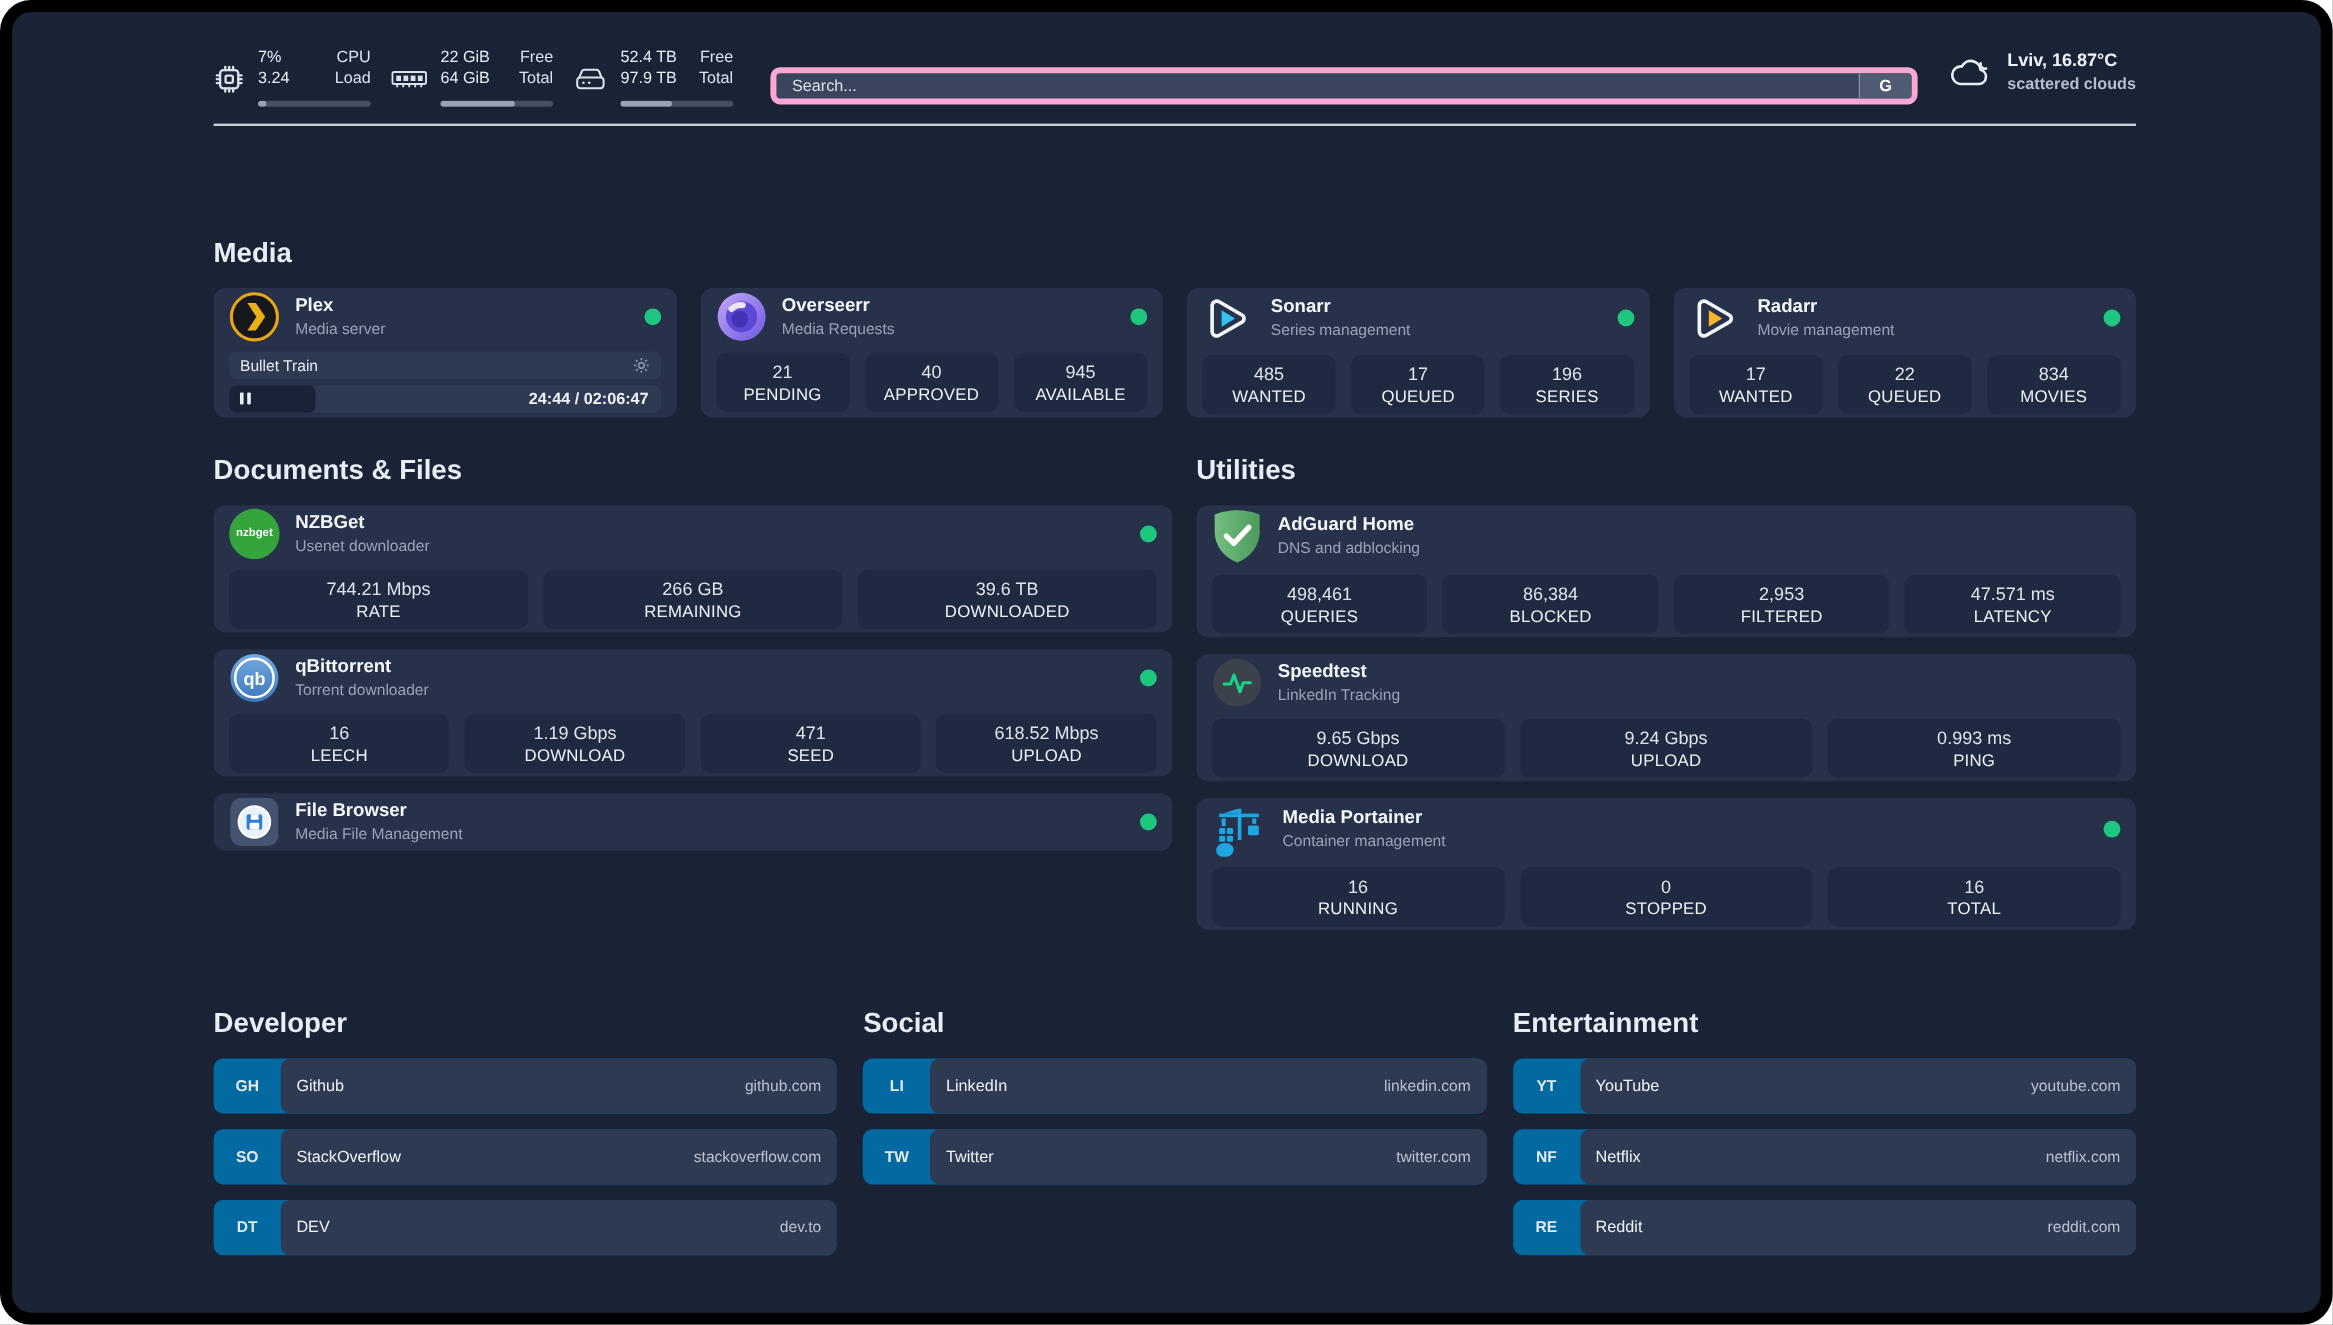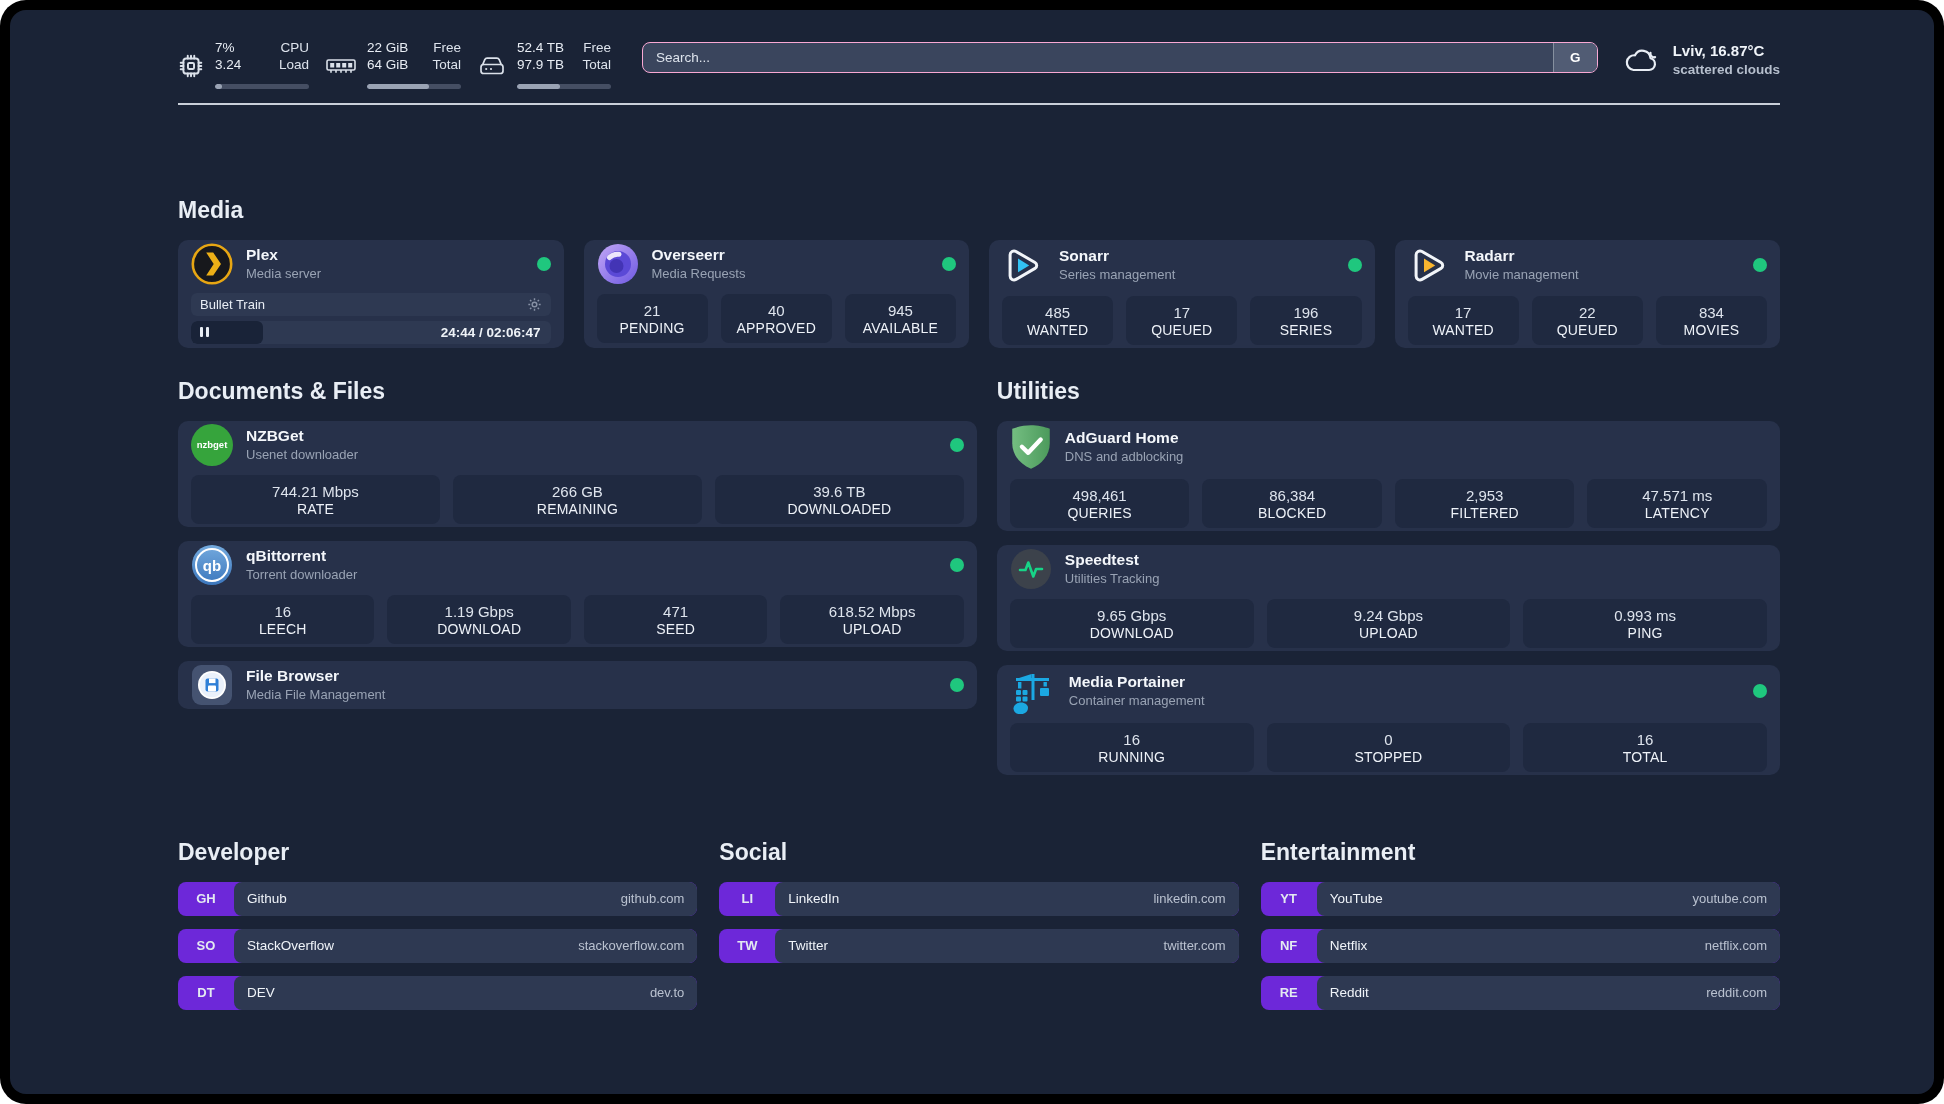--- a/index.html
+++ b/index.html
@@ -16,21 +16,21 @@
   .topbar{display:flex;align-items:flex-start;padding-top:30px;}
   .resources{display:flex;gap:17px;}
   .res{display:flex;gap:11px;}
   .res-icon{margin-top:4px;display:inline-flex;}
   .res-body{display:flex;flex-direction:column;min-width:94px;}
   .res-rows{display:flex;justify-content:space-between;gap:14px;}
   .res-col{display:flex;flex-direction:column;font-size:13.5px;line-height:16.5px;color:#e8edf4;}
   .res-col.labels{text-align:right;color:#dde3ec;}
   .res-bar{height:4.5px;border-radius:3px;background:var(--bar-track);margin-top:11px;overflow:hidden;}
   .res-bar i{display:block;height:100%;background:var(--bar-fill);border-radius:3px;}
-  .search{flex:1;margin:2px 26px 0 31px;height:31px;background:#3a455d;border:1px solid #f9a8d4;
+  .search{flex:1;margin:16px 26px 0 31px;height:31px;background:#3a455d;border:5px solid #f9a8d4;
     border-radius:8px;display:flex;align-items:center;overflow:hidden;}
   .search input{flex:1;background:transparent;border:none;outline:none;color:#eef2f7;
     padding:0 13px;font-size:13.5px;font-family:"Liberation Sans",sans-serif;}
   .search input::placeholder{color:#dde3ec;opacity:1;}
   .gbtn{width:44px;height:100%;background:#515c74;border-left:1px solid #86909f;display:flex;
     align-items:center;justify-content:center;color:#fff;font-size:13.5px;font-weight:bold;cursor:pointer;}
   .weather{display:flex;gap:13px;margin-top:1px;font-weight:bold;}
   .weather-text{display:flex;flex-direction:column;}
   .w-loc{font-size:15px;color:#f0f4f9;line-height:20px;}
   .w-cond{font-size:13.5px;color:#b6bfcd;line-height:18px;}
@@ -62,21 +62,21 @@
   .gear{opacity:.85;}
   .pg-row{margin-top:5px;height:23px;background:var(--row);border-radius:6px;position:relative;display:flex;align-items:center;overflow:hidden;}
   .pg-fill{position:absolute;left:0;top:0;bottom:0;background:#192338;border-radius:6px;display:flex;align-items:center;padding-left:9px;}
   .pause{display:inline-flex;gap:3px;}
   .pause i{width:3px;height:10px;background:#e8edf4;border-radius:1px;}
   .pg-time{margin-left:auto;padding-right:10px;font-size:13.5px;font-weight:700;color:#eef2f7;position:relative;z-index:1;}
 
   
   .bottom-grid{display:grid;grid-template-columns:repeat(3,1fr);gap:22px;margin-top:64px;}
   .bm-rows{display:flex;flex-direction:column;gap:13px;margin-top:16px;}
-  .bm-row{display:flex;height:34px;background:#6d28d9;border-radius:8px;cursor:pointer;}
+  .bm-row{display:flex;height:46px;background:#0369a1;border-radius:8px;cursor:pointer;}
   .bm-tag{width:56px;display:flex;align-items:center;justify-content:center;font-size:13px;font-weight:600;color:#e3e9f1;}
   .bm-link{flex:1;background:var(--row);border-radius:8px;display:flex;align-items:center;justify-content:space-between;padding:12px 13px;}
   .bm-name{font-size:13.5px;color:#f0f4f9;}
   .bm-url{font-size:13px;color:#bac2d0;}
 </style>
 </head>
 <body>
 
 <div class="frame">
   <div class="app">
@@ -462,21 +462,21 @@
   <div class="card">
     <div class="card-head">
       <span class="icon">
                     <svg width="42" height="42" viewBox="0 0 42 42">
                       <circle cx="21" cy="21" r="20" fill="#3c424b"></circle>
                       <path d="M10 22h5.5l2.8-7.5 5 14 2.8-7.5H32" fill="none" stroke="#17d487" stroke-width="2.6" stroke-linecap="round" stroke-linejoin="round"></path>
                     </svg>
                   </span>
       <div class="card-titles">
         <span class="card-name">Speedtest</span>
-        <span class="card-sub">Utilities Tracking</span>
+        <span class="card-sub">LinkedIn Tracking</span>
       </div>
 
     </div>
 
     <div class="stats">
       <div class="tile">
         <div class="tile-value">9.65 Gbps</div>
         <div class="tile-label">DOWNLOAD</div>
       </div>
       <div class="tile">

